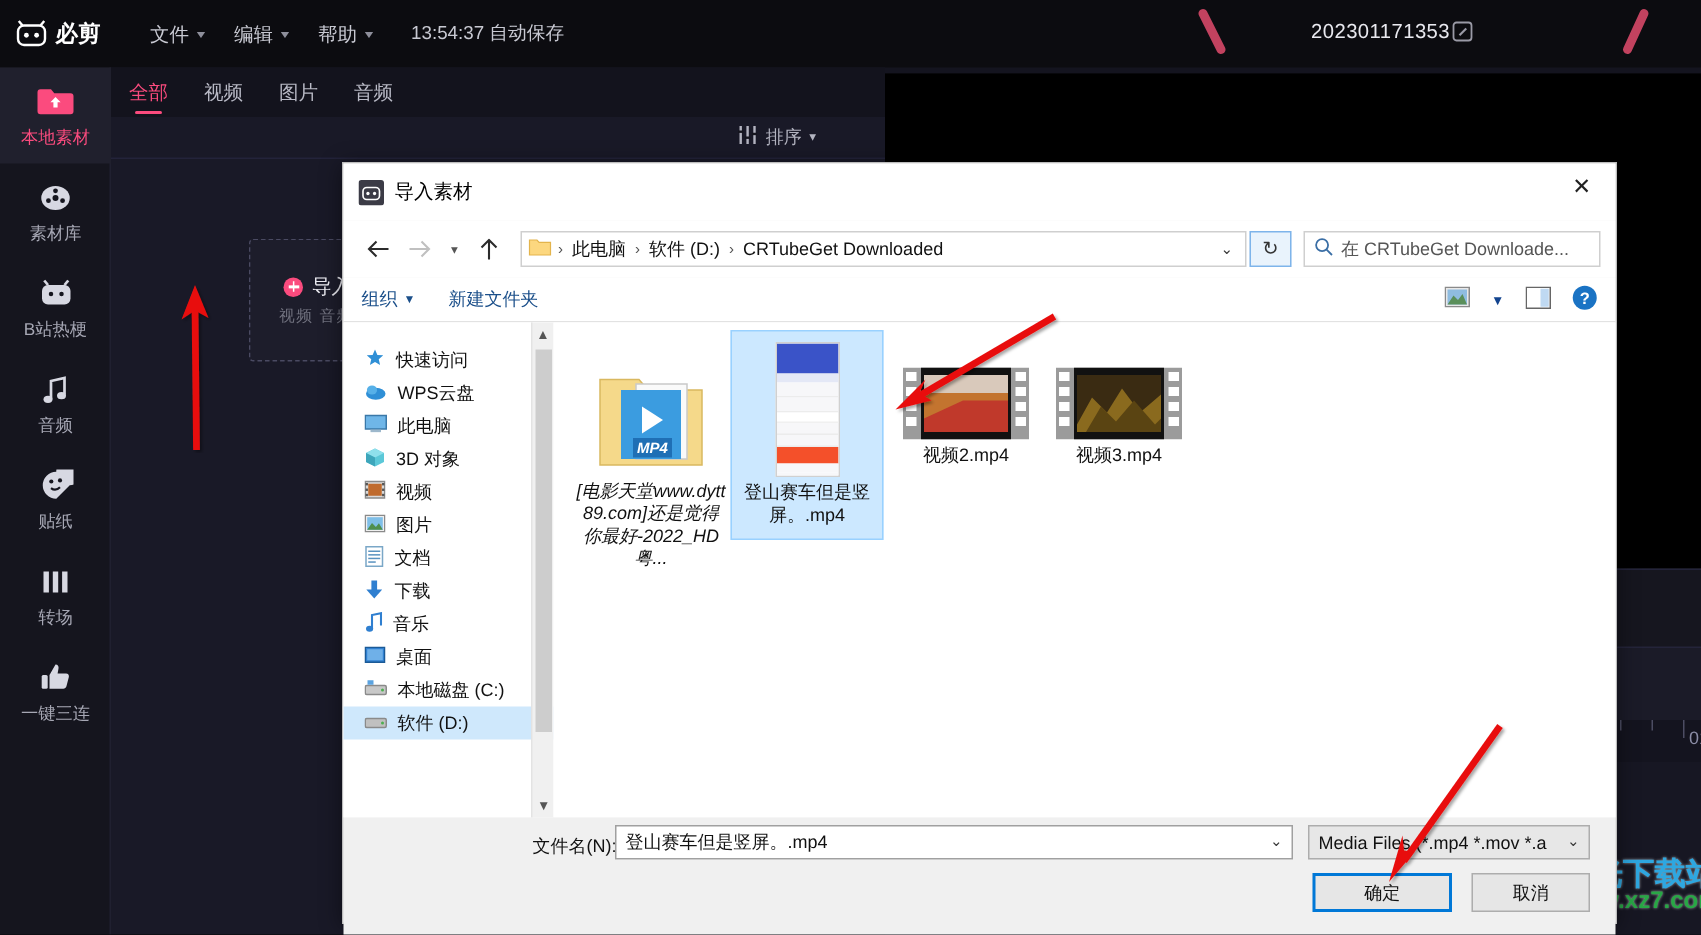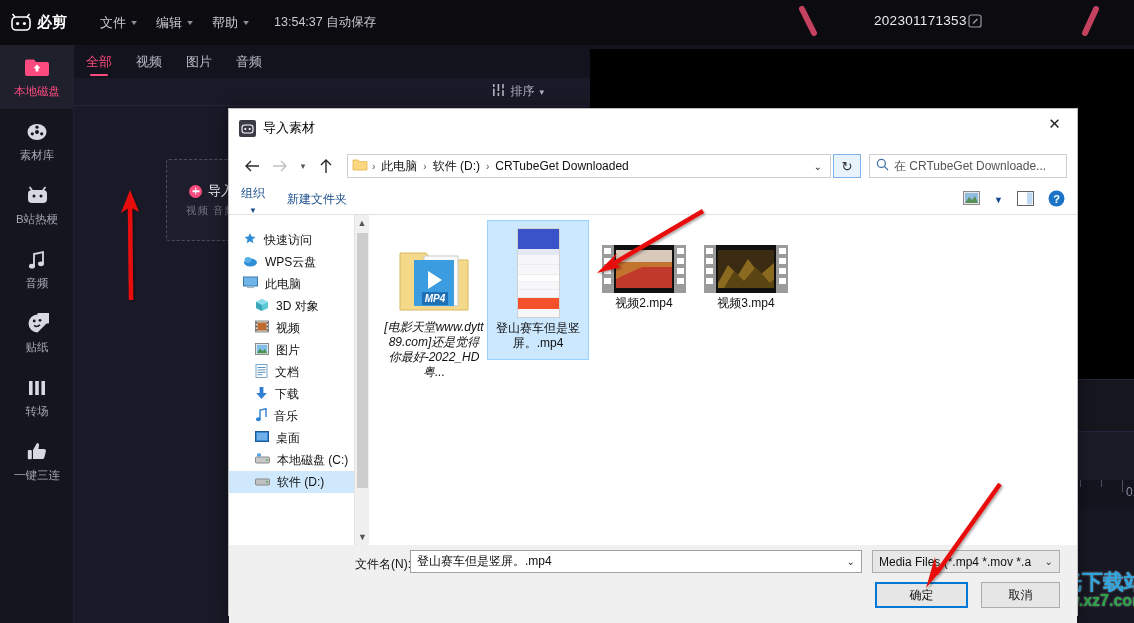--- a/index.html
+++ b/index.html
@@ -156,32 +156,32 @@
   }
   .searchbar {
     width: 198px; height: 24px; border: 1px solid #cfcfcf; background: #fff;
     margin-left: 6px; display: flex; align-items: center; gap: 5px; padding: 0 6px;
     color: #555; font-size: 12px; overflow: hidden; white-space: nowrap;
   }
   .dlg-tools {
     height: 30px; background: #fff; display: flex; align-items: center;
     padding: 0 12px; gap: 22px; border-bottom: 1px solid #e2e2e2;
   }
-  .tlink { color: #1b4f8a; font-size: 12px; display: flex; align-items: center; gap: 4px; flex-direction: column; }
+  .tlink { color: #1b4f8a; font-size: 12px; display: flex; align-items: center; gap: 4px; }
   .tools-right { margin-left: auto; display: flex; align-items: center; gap: 14px; }
   .dlg-body { display: flex; height: 330px; background: #fff; }
   .tree {
     width: 140px; background: #fff; padding-top: 14px; position: relative;
     border-right: 0;
   }
   .tnode {
     height: 22px; display: flex; align-items: center; gap: 7px; font-size: 12px; color: #111;
     padding-left: 14px;
   }
-  .tnode.ind { padding-left: 26px; }
+  .tnode.ind { padding-left: 14px; }
   .tnode.sel { background: #cfe8fc; }
   .tree-sb {
     position: absolute; right: 0; top: 0; width: 15px; height: 330px; background: #f0f0f0;
     border-left: 1px solid #e3e3e3;
   }
   .sb-arrow { height: 16px; display:flex; align-items:center; justify-content:center;
               color:#555; font-size:9px; }
   .sb-thumb { position:absolute; left:2px; top:18px; width:11px; height:255px; background:#cdcdcd;}
   .filearea { flex: 1; background: #fff; position: relative; padding: 12px 0 0 14px; }
   .fitem { position: absolute; width: 102px; text-align: center; }
@@ -261,21 +261,21 @@
 
   <div class="sidebar">
 
     <div class="side-item active">
       <span class="ico">
         <svg width="26" height="21" viewBox="0 0 26 21">
           <path d="M1 4.5a2 2 0 012-2h7l2.2 2.6H23a2 2 0 012 2v10a2 2 0 01-2 2H3a2 2 0 01-2-2z" fill="#fb4b7e"></path>
           <path d="M13 7.6l3.4 3.6h-2v3.4h-2.8v-3.4h-2z" fill="#ffffff"></path>
         </svg>
       </span>
-      <span class="lbl">本地磁盘</span>
+      <span class="lbl">本地素材</span>
     </div>
 
     <div class="side-item">
       <span class="ico">
         <svg width="24" height="22" viewBox="0 0 24 22">
           <ellipse cx="12" cy="11" rx="9.5" ry="8" fill="#d7d8e2"></ellipse>
           <circle cx="12" cy="11" r="2" fill="#15151e"></circle>
           <circle cx="12" cy="6.2" r="1.6" fill="#15151e"></circle>
           <circle cx="7.3" cy="12.8" r="1.6" fill="#15151e"></circle>
           <circle cx="16.7" cy="12.8" r="1.6" fill="#15151e"></circle>

